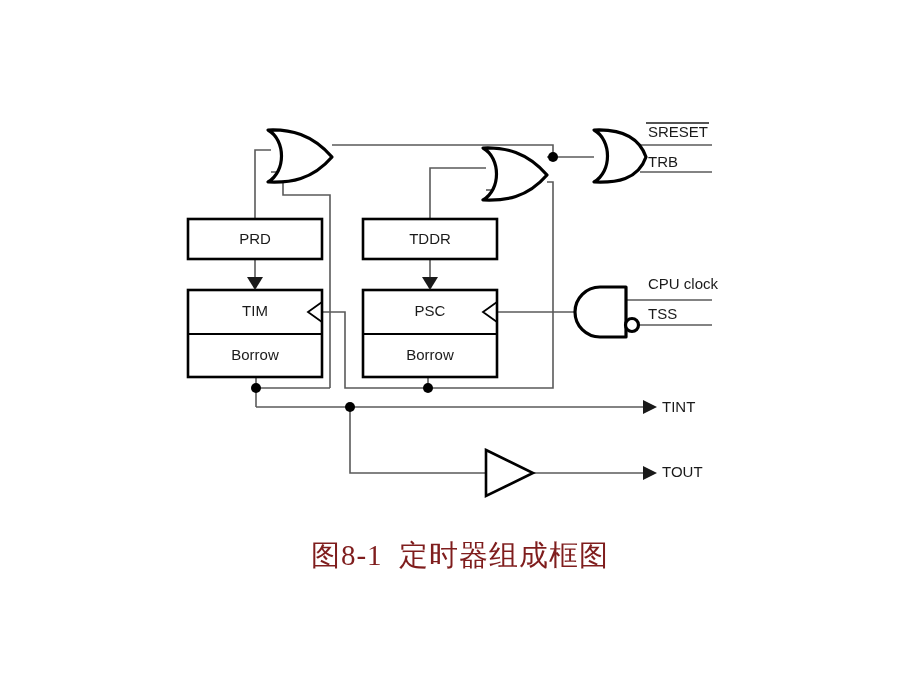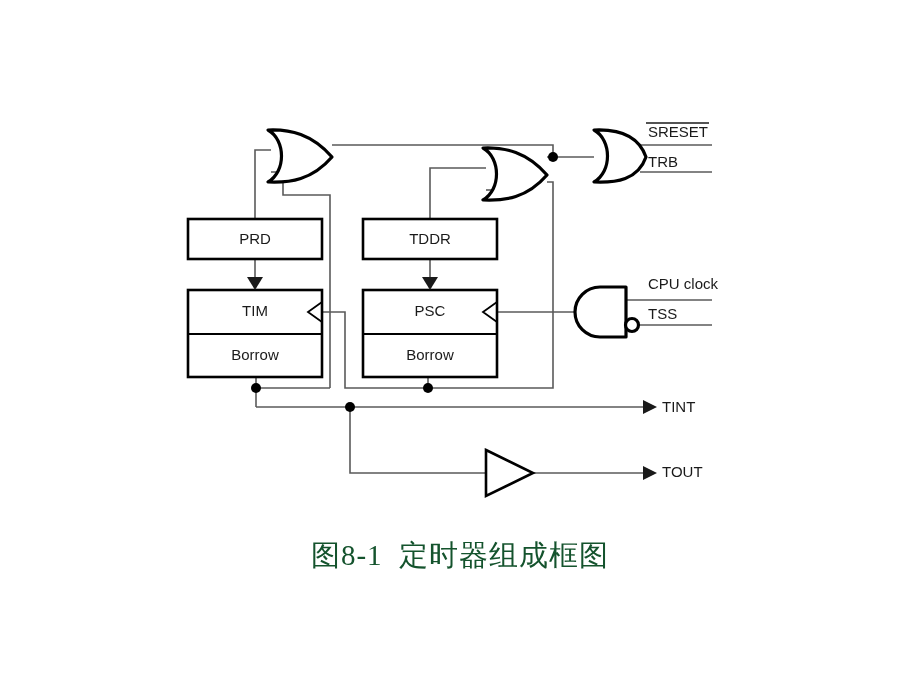--- a/index.html
+++ b/index.html
@@ -87,21 +87,21 @@
     stroke-width: 1.4;
   }
   #caption {
     position: absolute;
     left: 0;
     top: 536px;
     width: 920px;
     text-align: center;
     font-family: "Liberation Serif", serif;
     font-size: 29px;
-    color: #14532d;
+    color: #7f1d1d;
     letter-spacing: 1px;
     white-space: pre;
   }
 </style>
 </head>
 <body>
 
 <div id="slide">
 
   <svg id="diagram" viewBox="0 0 920 690">

